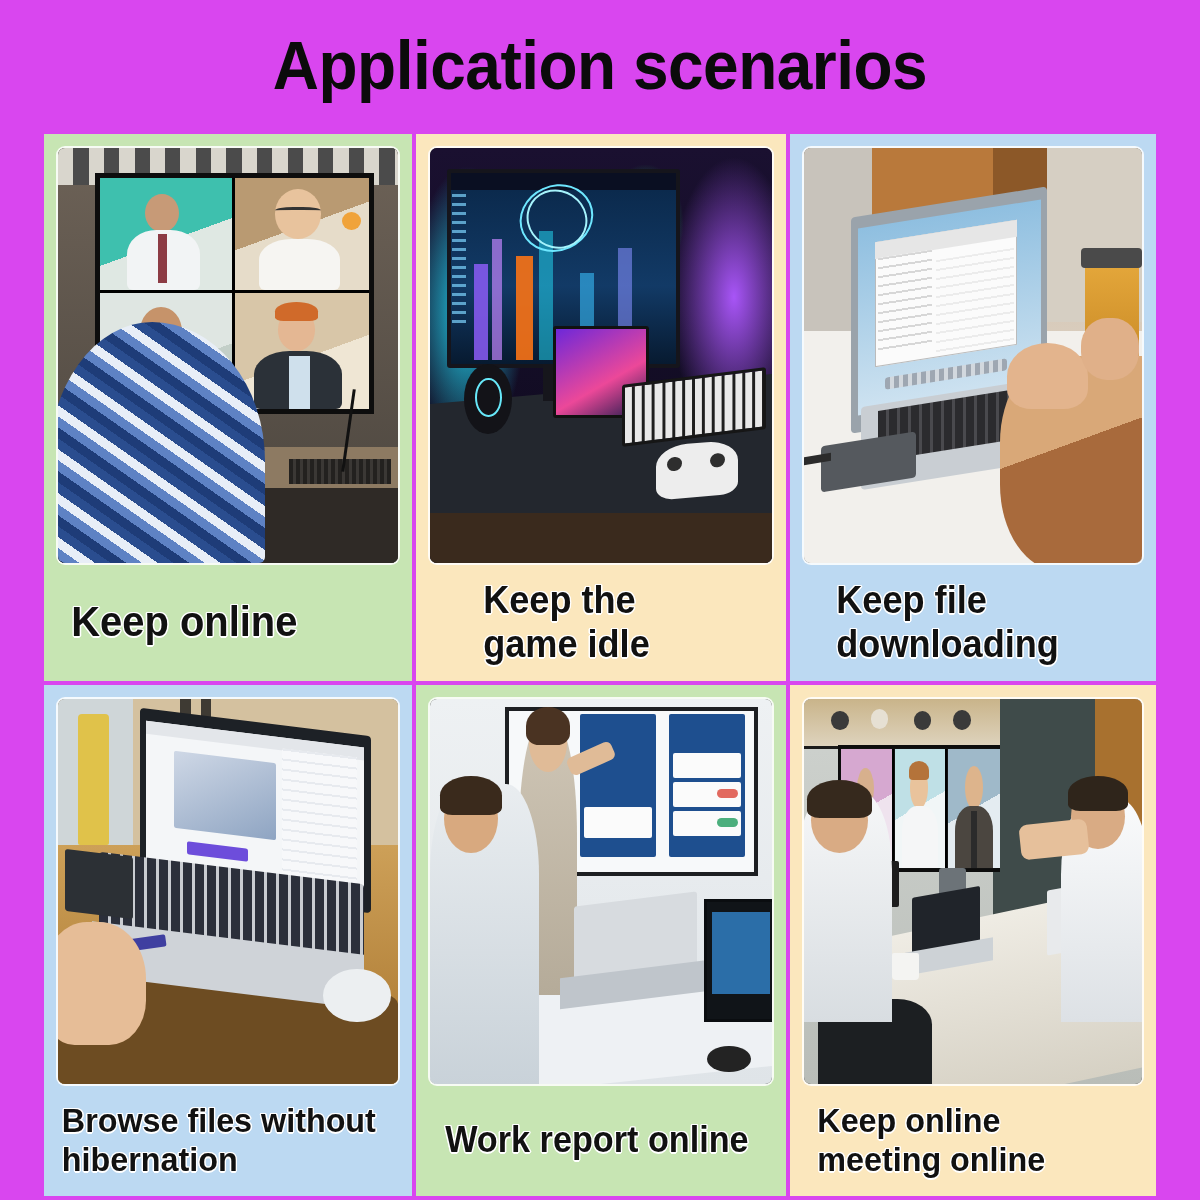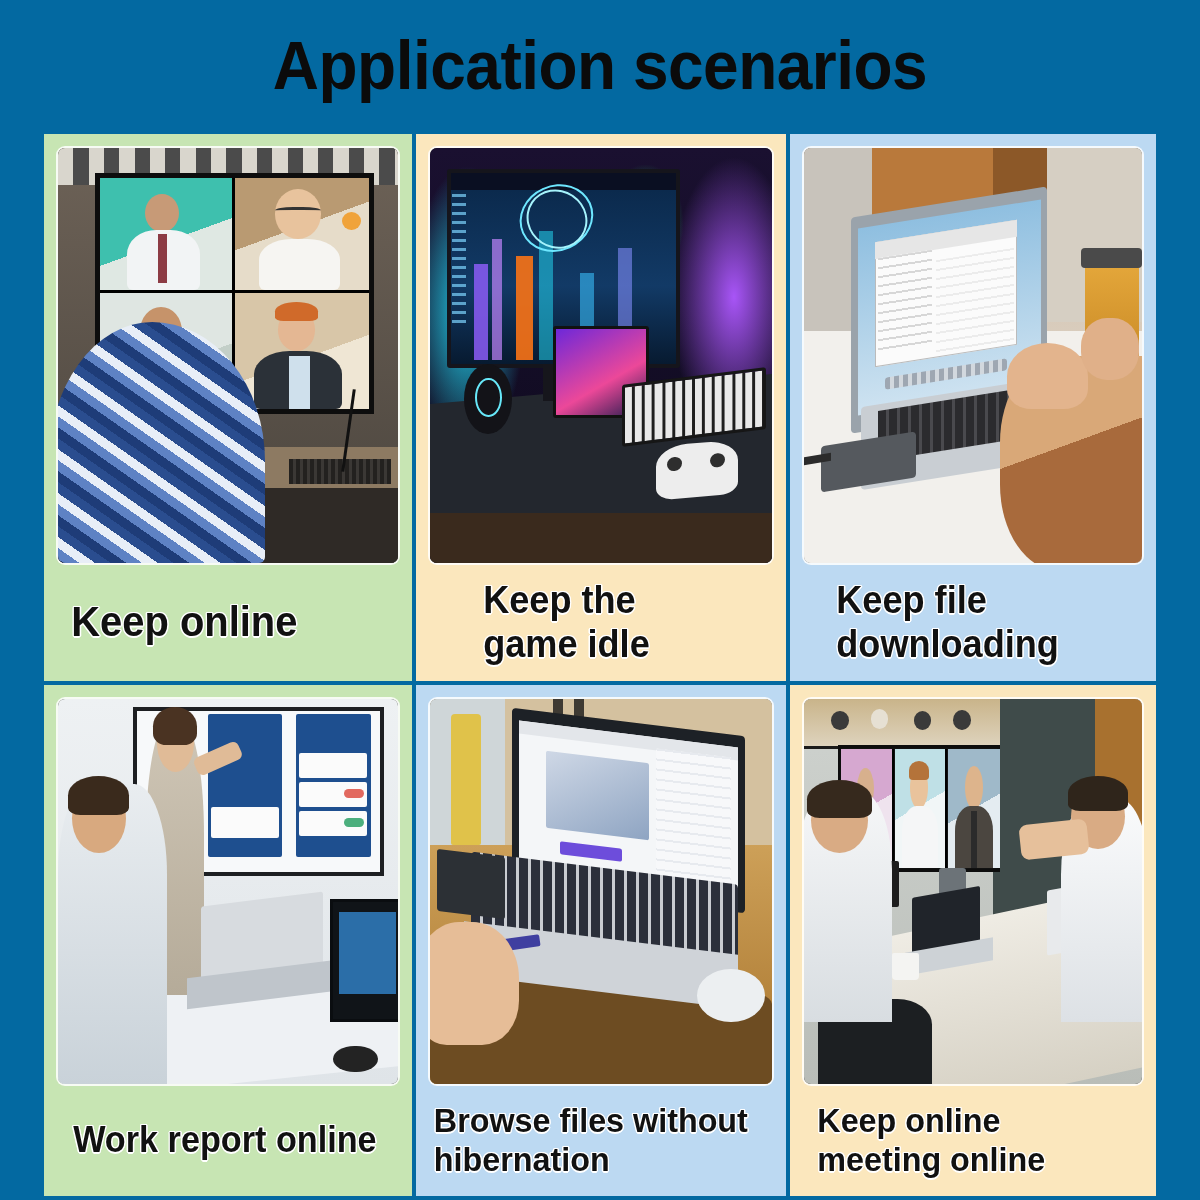--- a/index.html
+++ b/index.html
@@ -6,21 +6,21 @@
   * { box-sizing: border-box; margin: 0; padding: 0; }
   html, body {
     width: 1200px; height: 1200px;
     background: #ffffff;
     font-family: "Liberation Sans", sans-serif;
     overflow: hidden;
   }
   #page {
     position: relative;
     width: 1200px; height: 1200px;
-    background: #0369a1;
+    background: #d946ef;
     text-decoration: underline;
   }
 
   
   .page-title {
     position: absolute;
     left: 0; top: 26px;
     width: 1200px;
     text-align: center;
     font-size: 68px;
@@ -400,53 +400,20 @@
             <div class="hand"></div>
             <div class="hand2"></div>
         </div>
       </div>
       <div class="caption cap-lg">
         <span>Keep file</span>
         <span>downloading</span>
       </div>
     </div>
 
-    <div class="cell green r2">
-      <div class="photo">
-        <div class="pic p4">
-          <div class="board"></div>
-          <div class="pnl1"></div>
-            <div class="pnl2"></div>
-          <div class="card c1"></div>
-            <div class="card c2"></div>
-          <div class="card c3"></div>
-            <div class="card c4"></div>
-          <div class="pill pr"></div>
-            <div class="pill pg"></div>
-          <div class="table"></div>
-          <div class="woman"></div>
-            <div class="whead"></div>
-            <div class="whair"></div>
-            <div class="warm"></div>
-          <div class="lap"></div>
-            <div class="lapb"></div>
-          <div class="mon2">
-              <b></b>
-            </div>
-          <div class="mouse"></div>
-          <div class="man"></div>
-            <div class="mhead"></div>
-            <div class="mhair"></div>
-        </div>
-      </div>
-      <div class="caption cap-md">
-        <span>Work report online</span>
-      </div>
-    </div>
-
     <div class="cell blue r2">
       <div class="photo">
         <div class="pic p5">
           <div class="bgr"></div>
             <div class="bgl"></div>
           <div class="pil1"></div>
             <div class="pil2"></div>
           <div class="bot"></div>
           <div class="tbl"></div>
             <div class="tbl2"></div>
@@ -460,20 +427,53 @@
             <div class="palm"></div>
           <div class="phone"></div>
           <div class="mouse"></div>
           <div class="pen"></div>
           <div class="hand"></div>
         </div>
       </div>
       <div class="caption cap-md2">
         <span>Browse files without</span>
         <span>hibernation</span>
+      </div>
+    </div>
+
+    <div class="cell green r2">
+      <div class="photo">
+        <div class="pic p4">
+          <div class="board"></div>
+          <div class="pnl1"></div>
+            <div class="pnl2"></div>
+          <div class="card c1"></div>
+            <div class="card c2"></div>
+          <div class="card c3"></div>
+            <div class="card c4"></div>
+          <div class="pill pr"></div>
+            <div class="pill pg"></div>
+          <div class="table"></div>
+          <div class="woman"></div>
+            <div class="whead"></div>
+            <div class="whair"></div>
+            <div class="warm"></div>
+          <div class="lap"></div>
+            <div class="lapb"></div>
+          <div class="mon2">
+              <b></b>
+            </div>
+          <div class="mouse"></div>
+          <div class="man"></div>
+            <div class="mhead"></div>
+            <div class="mhair"></div>
+        </div>
+      </div>
+      <div class="caption cap-md">
+        <span>Work report online</span>
       </div>
     </div>
 
     <div class="cell cream r2">
       <div class="photo">
         <div class="pic p6">
           <div class="wall"></div>
             <div class="wood"></div>
           <div class="top">
             <div class="th" style="left:14%;top:26%;width:9%;height:40%"></div>

